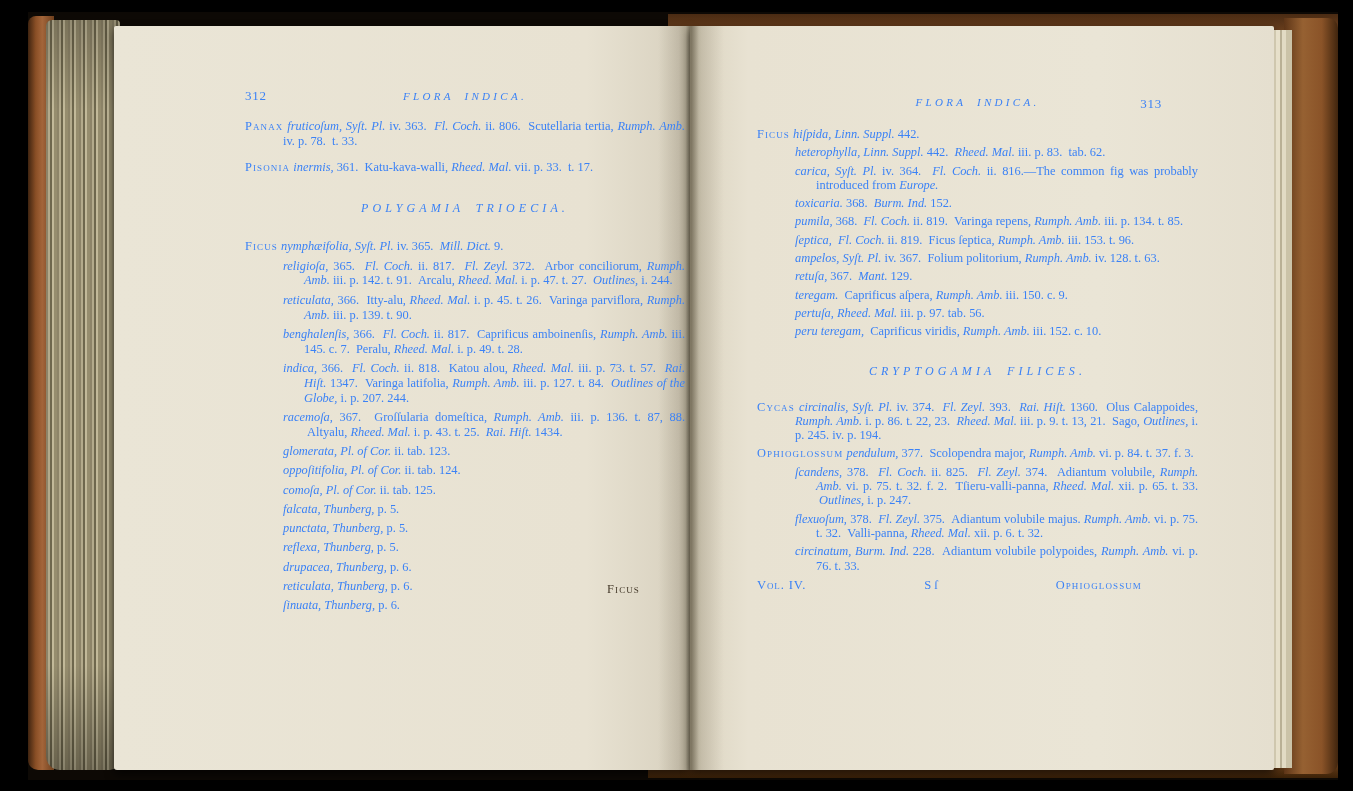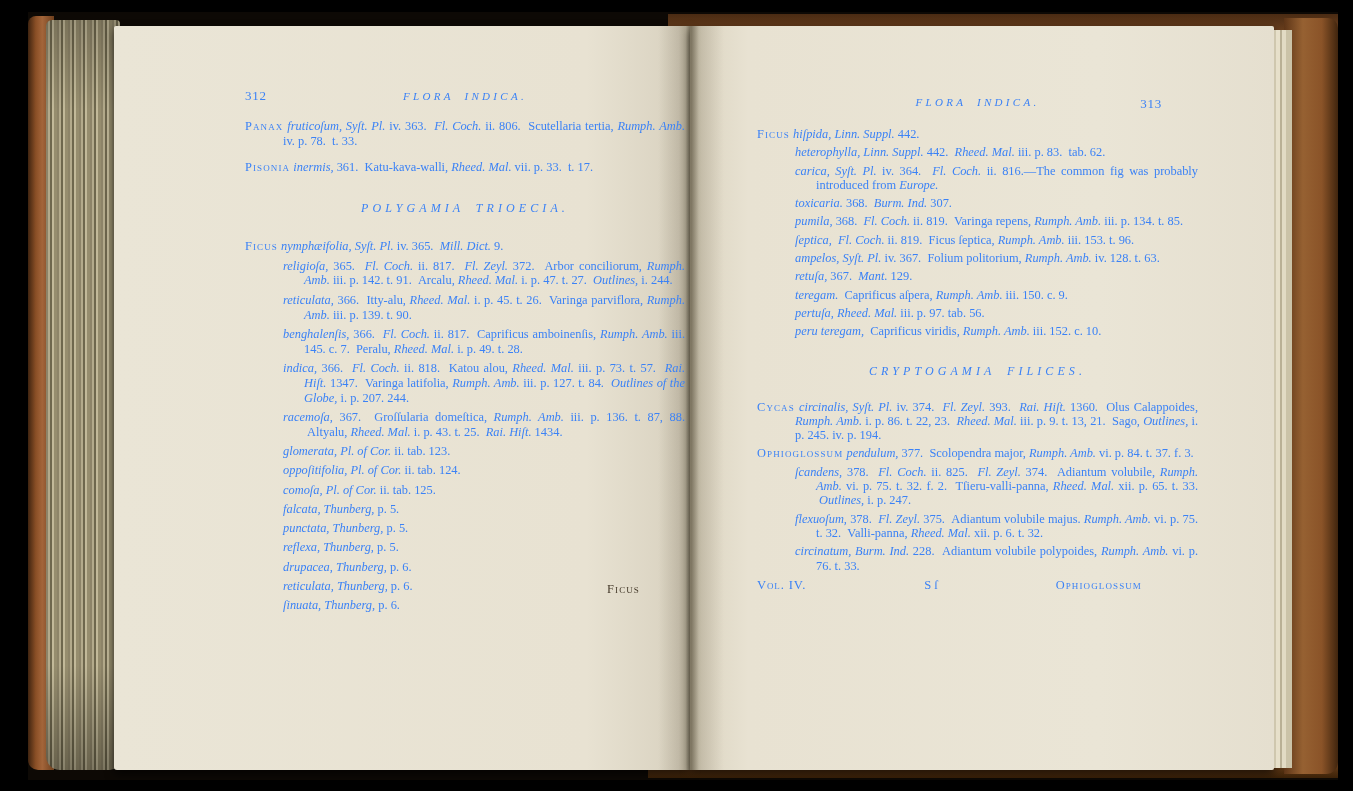--- a/index.html
+++ b/index.html
@@ -122,21 +122,21 @@
 
   <div class="col col-right">
     <div class="pghead">
       <span class="runtitle">FLORA INDICA.</span>
       <span class="pgnum pgnum-abs">313</span>
     </div>
     <div>
         <p class="entry genus"><span class="seg-c">Ficus</span><span class="seg-i"> hiſpida, Linn. Suppl.</span><span class="seg-r"> 442.</span></p>
         <p class="entry species"><span class="seg-i">heterophylla, Linn. Suppl.</span><span class="seg-r"> 442. &nbsp;</span><span class="seg-i">Rheed. Mal.</span><span class="seg-r"> iii. p. 83. &nbsp;tab. 62.</span></p>
         <p class="entry species"><span class="seg-i">carica, Syſt. Pl.</span><span class="seg-r"> iv. 364. &nbsp;</span><span class="seg-i">Fl. Coch.</span><span class="seg-r"> ii. 816.—The common fig was probably introduced from </span><span class="seg-i">Europe.</span></p>
-        <p class="entry species"><span class="seg-i">toxicaria.</span><span class="seg-r"> 368. &nbsp;</span><span class="seg-i">Burm. Ind.</span><span class="seg-r"> 307.</span></p>
+        <p class="entry species"><span class="seg-i">toxicaria.</span><span class="seg-r"> 368. &nbsp;</span><span class="seg-i">Burm. Ind.</span><span class="seg-r"> 152.</span></p>
         <p class="entry species"><span class="seg-i">pumila,</span><span class="seg-r"> 368. &nbsp;</span><span class="seg-i">Fl. Coch.</span><span class="seg-r"> ii. 819. &nbsp;Varinga repens, </span><span class="seg-i">Rumph. Amb.</span><span class="seg-r"> iii. p. 134. t. 85.</span></p>
         <p class="entry species"><span class="seg-i">ſeptica,</span><span class="seg-r"> &nbsp;</span><span class="seg-i">Fl. Coch.</span><span class="seg-r"> ii. 819. &nbsp;Ficus ſeptica, </span><span class="seg-i">Rumph. Amb.</span><span class="seg-r"> iii. 153. t. 96.</span></p>
         <p class="entry species"><span class="seg-i">ampelos, Syſt. Pl.</span><span class="seg-r"> iv. 367. &nbsp;Folium politorium, </span><span class="seg-i">Rumph. Amb.</span><span class="seg-r"> iv. 128. t. 63.</span></p>
         <p class="entry species"><span class="seg-i">retuſa,</span><span class="seg-r"> 367. &nbsp;</span><span class="seg-i">Mant.</span><span class="seg-r"> 129.</span></p>
         <p class="entry species"><span class="seg-i">teregam.</span><span class="seg-r"> &nbsp;Caprificus aſpera, </span><span class="seg-i">Rumph. Amb.</span><span class="seg-r"> iii. 150. c. 9.</span></p>
         <p class="entry species"><span class="seg-i">pertuſa, Rheed. Mal.</span><span class="seg-r"> iii. p. 97. tab. 56.</span></p>
         <p class="entry species"><span class="seg-i">peru teregam,</span><span class="seg-r"> &nbsp;Caprificus viridis, </span><span class="seg-i">Rumph. Amb.</span><span class="seg-r"> iii. 152. c. 10.</span></p>
       </div>
     <h2 class="secthead">CRYPTOGAMIA FILICES.</h2>
     <div>

